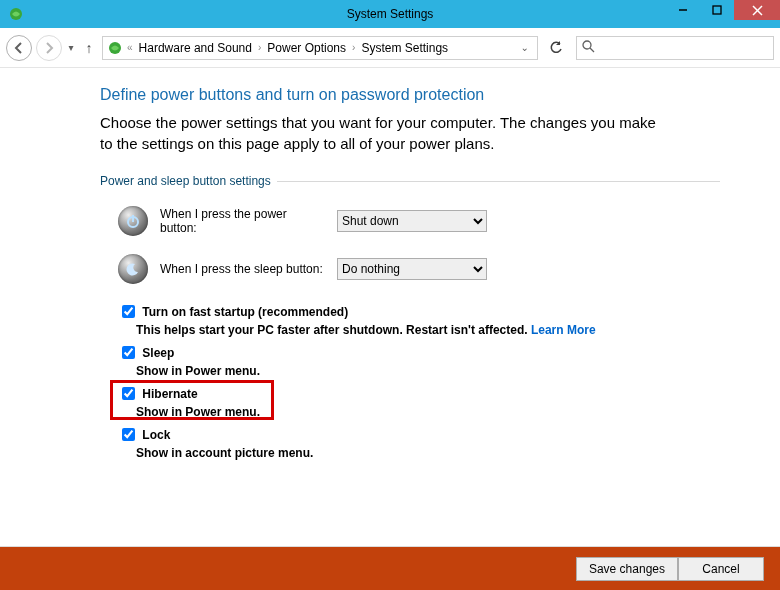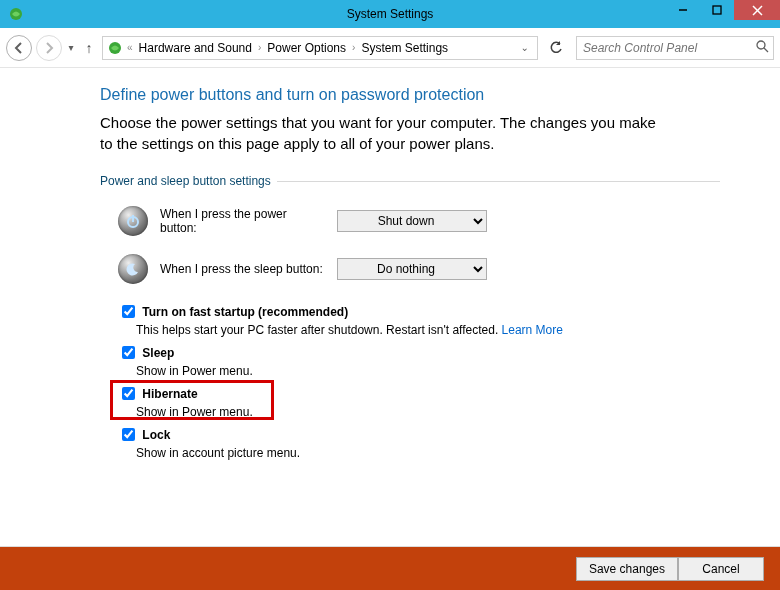--- a/index.html
+++ b/index.html
@@ -137,29 +137,29 @@
   }
   .power-icon {
     width:30px; height:30px; border-radius:50%;
     background: radial-gradient(circle at 35% 30%, #eee, #777 60%, #444);
     display:flex; align-items:center; justify-content:center;
     box-shadow: inset 0 0 3px rgba(0,0,0,0.5);
   }
   .power-label { width:165px; font-size:12px; }
   select.power-select {
     width:150px; font-size:12px; font-family:inherit;
-    height:22px; border:1px solid #adadad; background:#efefef;text-align:center;
+    height:22px; border:1px solid #adadad; background:#efefef;
   }
 
   
   .shutdown-list { margin:6px 0 0 18px; }
   .chk-item { margin:4px 0; position:relative; }
   .chk-item label { font-weight:bold; font-size:12px; }
   .chk-item input[type=checkbox]{ margin-right:4px; vertical-align:-2px;}
-  .chk-desc { margin:2px 0 6px 18px; font-size:12px; color:#000;}
+  .chk-desc { margin:2px 0 6px 18px; font-size:12px; color:#000;font-weight:bold;}
   a.link { color:#0066cc; text-decoration:none; }
 
   .highlight-box {
     position:absolute;
     left:-8px; top:-4px;
     width:164px; height:40px;
     border:3px solid #d40000;
     pointer-events:none;
   }
 
@@ -247,21 +247,20 @@
   </div>
 
   <div class="refresh-btn">
     <svg width="14" height="14" viewBox="0 0 14 14">
         <path d="M11 3 A5 5 0 1 0 12 8" fill="none" stroke="#404040" stroke-width="1.5"></path>
         <path d="M11 0 L11 4 L7 4 Z" fill="#404040"></path>
       </svg>
   </div>
 
   <div class="searchbox">
-    <input type="text" placeholder="Search Control Panel" style="">
     <span class="search-icon">
       <svg width="13" height="13" viewBox="0 0 13 13">
           <circle cx="5" cy="5" r="4" fill="none" stroke="#606060" stroke-width="1.3"></circle>
           <line x1="8" y1="8" x2="12" y2="12" stroke="#606060" stroke-width="1.3"></line>
         </svg>
     </span>
   </div>
 </div>
 
 <div class="content">

